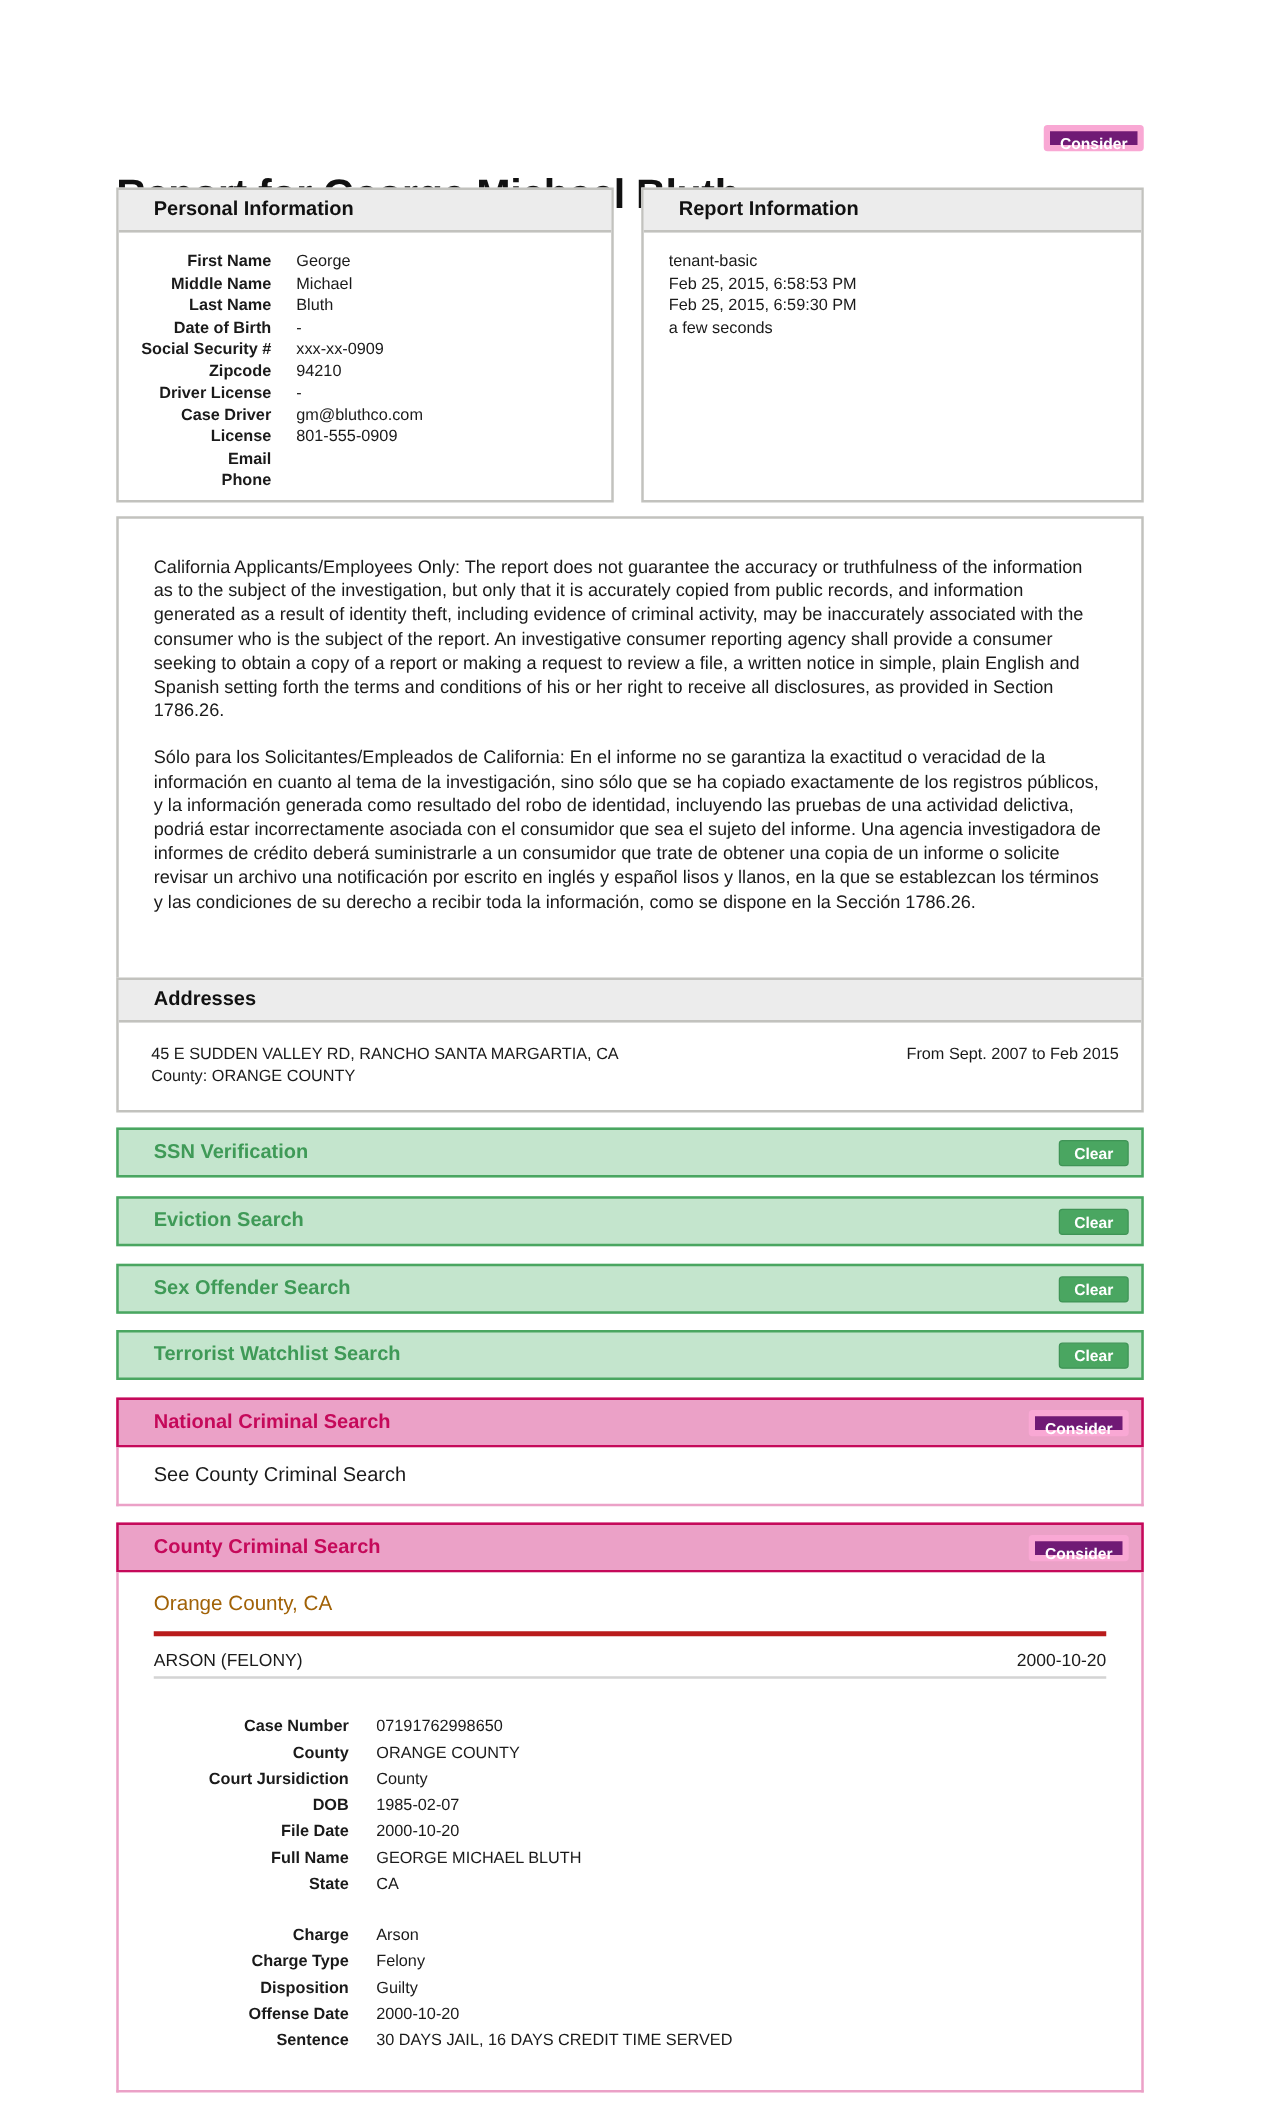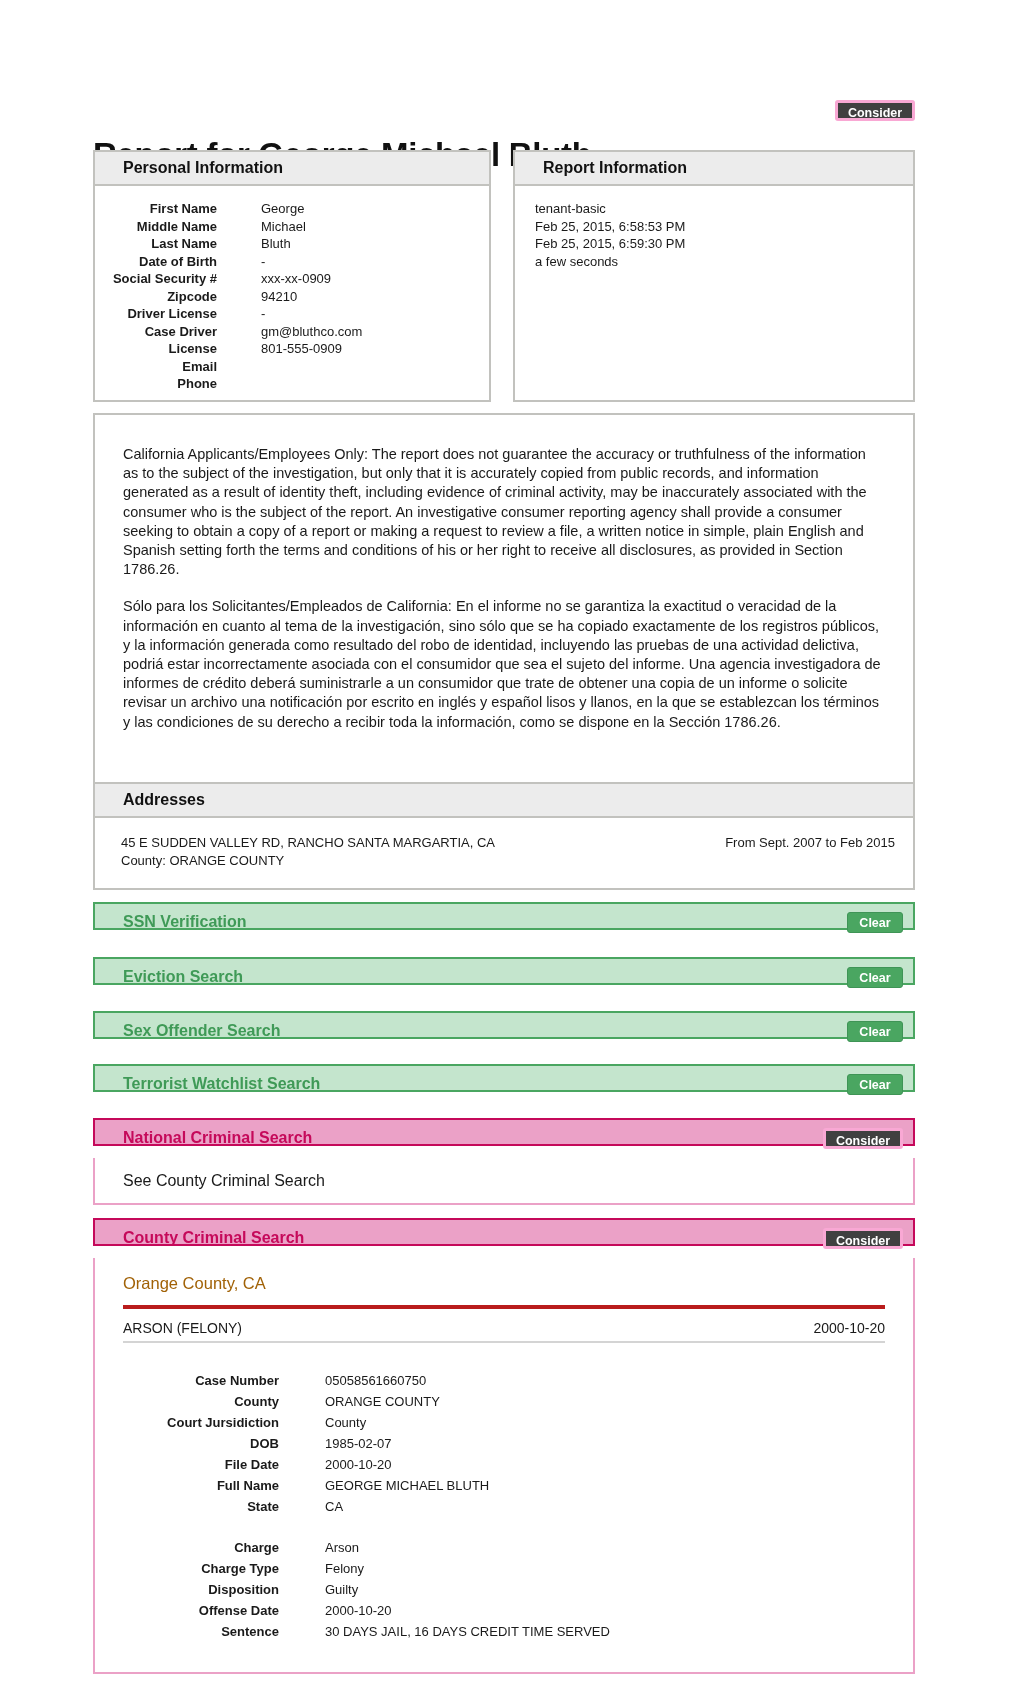--- a/index.html
+++ b/index.html
@@ -3,38 +3,38 @@
   <meta charset="utf-8">
   <style>
     * { box-sizing: border-box; margin: 0; padding: 0; }
     html, body { width: 1013px; height: 1694px; background: #ffffff; }
     body { font-family: "Liberation Sans", sans-serif; color: #1a1a1a; position: relative; overflow: hidden; }
     .page { position: absolute; left: 93px; top: 0; width: 822px; }
 
     .title-row { position: absolute; left: 0; top: 88px; width: 822px; height: 46px; }
     .page-title { position: absolute; left: 0; top: 0; font-size: 33px; font-weight: bold; letter-spacing: -0.3px; color: #111; line-height: 46px; margin-top: 44px; }
     .badge { display: inline-block; color: #fff; font-size: 12.5px; font-weight: bold; border-radius: 3px; text-align: center; line-height: 20px; height: 21px; }
-    .badge-consider { background: #404040; border: 3px solid #f9a8d4; }
+    .badge-consider { background: #701a75; border: 5px solid #f9a8d4; }
     .badge-clear { background: #4aa661; border: 1px solid #3f9456; }
     .title-row .badge { position: absolute; right: 0; top: 12px; width: 80px; }
 
     .panel { position: absolute; border: 2px solid #c2c2be; background: #fff; }
     .panel-head { background: #ececec; border-bottom: 2px solid #c2c2be; height: 34px; padding-left: 28px; font-size: 16px; font-weight: bold; line-height: 32px; color: #111; }
-    .kv-cols { display: flex; padding-top: 14px; gap: 24px; }
+    .kv-cols { display: flex; padding-top: 14px; }
     .kv-cols .col { font-size: 13px; line-height: 17.5px; }
     .kv-cols .col.labels { width: 132px; text-align: right; font-weight: bold; }
     .kv-cols .col.values { padding-left: 20px; }
 
     .disclaimer { left: 0; top: 413px; width: 822px; height: 410px; padding: 30px 28px 0 28px; font-size: 14.5px; line-height: 19.2px; color: #1a1a1a; }
     .disclaimer p + p { margin-top: 18px; }
 
     .addr-body { position: relative; height: 72px; padding: 16px 28px 0 26px; font-size: 13px; line-height: 18px; }
     .addr-range { position: absolute; right: 18px; top: 16px; font-size: 13px; }
 
-    .check { position: absolute; left: 0; width: 822px; height: 28px; border: 2px solid; padding-left: 28px; font-size: 16px; font-weight: bold; line-height: 36px; }
+    .check { position: absolute; left: 0; width: 822px; height: 40px; border: 2px solid; padding-left: 28px; font-size: 16px; font-weight: bold; line-height: 36px; }
     .check.green { background: #c4e5cd; border-color: #4aa661; color: #3f9a57; }
     .check.pink { background: #eba1c7; border-color: #c5095a; color: #c5095a; }
     .check .badge { position: absolute; right: 10px; top: 8px; width: 56px; font-size: 12.5px; }
     .check.pink .badge { width: 80px; }
 
     .pink-body { position: absolute; left: 0; width: 822px; border: 2px solid #eba1c7; border-top: none; background: #fff; }
     .nat-body { top: 1158px; height: 47px; padding: 14px 0 0 28px; font-size: 16px; }
 
     .county-body { top: 1258px; height: 416px; padding: 0 28px; }
     .county-name { font-size: 16.5px; line-height: 20px; padding-top: 15px; padding-bottom: 12px; border-bottom: 4px solid #b91c1c; color: #a16207; }
@@ -152,21 +152,21 @@
         <div class="col labels">
           <div>Case Number</div>
           <div>County</div>
           <div>Court Jursidiction</div>
           <div>DOB</div>
           <div>File Date</div>
           <div>Full Name</div>
           <div>State</div>
         </div>
         <div class="col values">
-          <div>05058561660750</div>
+          <div>07191762998650</div>
           <div>ORANGE COUNTY</div>
           <div>County</div>
           <div>1985-02-07</div>
           <div>2000-10-20</div>
           <div>GEORGE MICHAEL BLUTH</div>
           <div>CA</div>
         </div>
       </div>
     </div>
 

